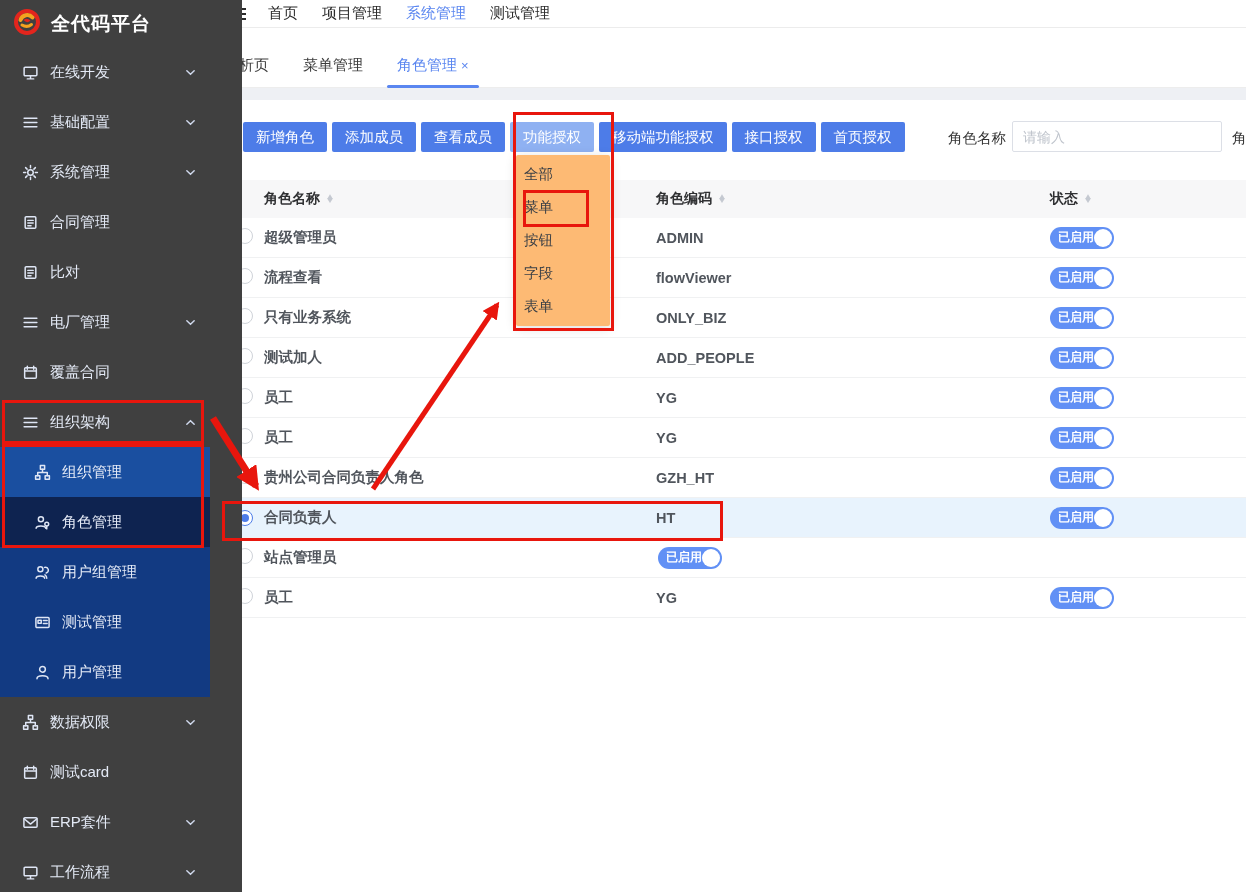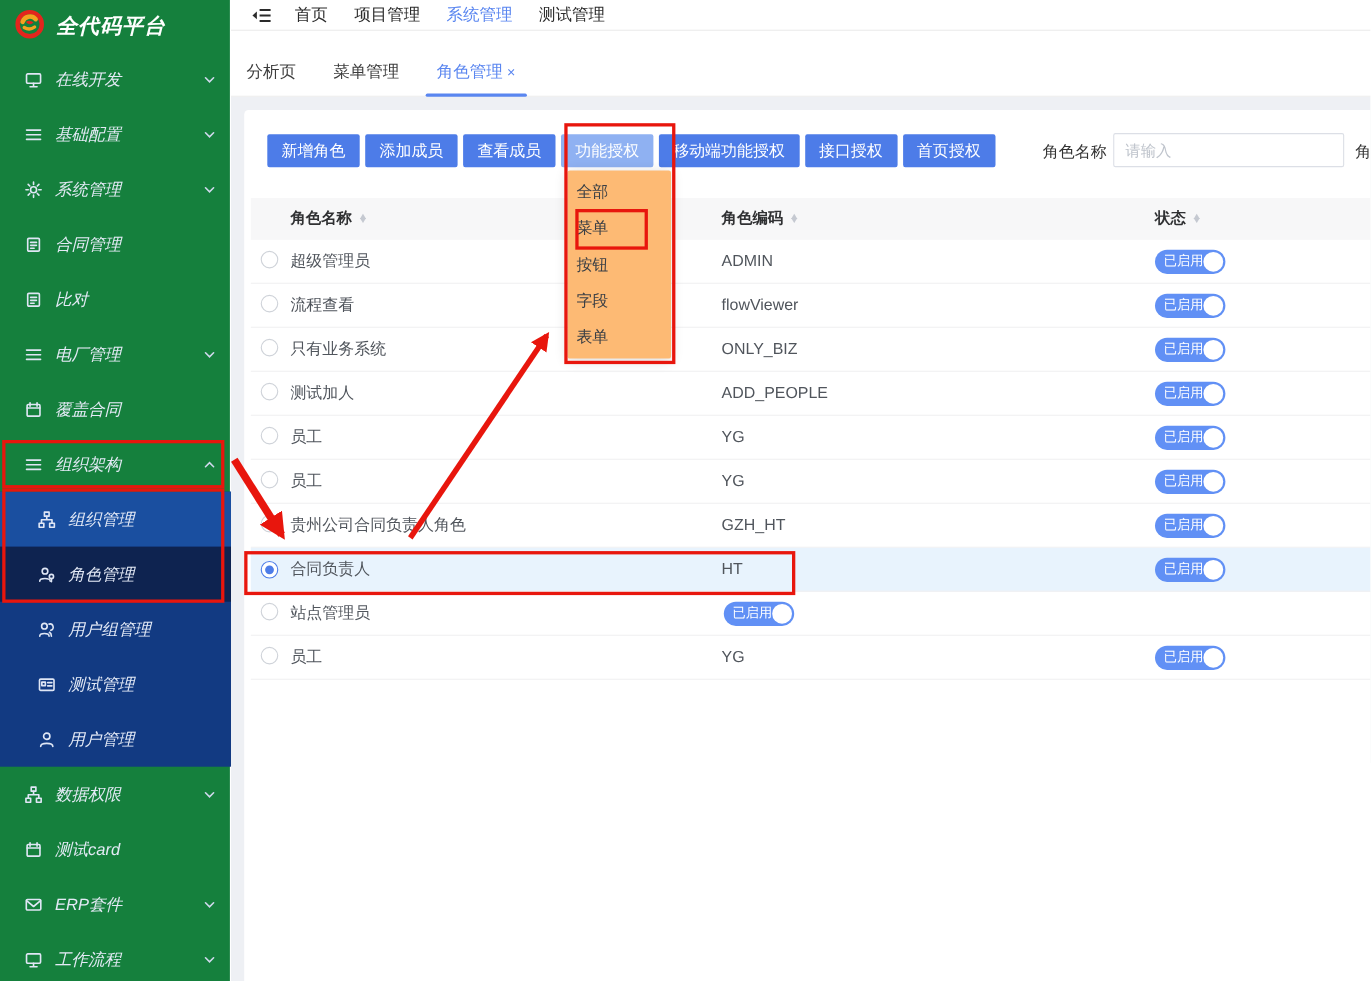--- a/index.html
+++ b/index.html
@@ -1,22 +1,22 @@
 <!DOCTYPE html>
 <html><head>
 <meta charset="utf-8">
 <style>
   * { margin:0; padding:0; box-sizing:border-box; }
   html,body { width:1246px; height:892px; overflow:hidden; background:#fff;
     font-family:"Liberation Sans","DejaVu Sans",sans-serif; }
   #stage { position:relative; width:1246px; height:892px; }
 
   
-  #sidebar { position:absolute; left:0; top:0; width:209px; height:892px;
-    background:#15803d; color:#e8edf8; z-index:5;font-style:italic; }
+  #sidebar { position:absolute; left:0; top:0; width:242px; height:892px;
+    background:#404040; color:#e8edf8; z-index:5; }
   .logo-row { display:flex; align-items:center; gap:10px; height:48px; padding-left:13px; }
   .logo-text { font-size:19px; font-weight:bold; color:#fff; letter-spacing:1px; }
   .menu { position:absolute; top:47px; left:0; width:210px; }
   .m-item { height:50px; display:flex; align-items:center; padding:0 14px 0 22px;
     font-size:15px; color:#e4eaf6; cursor:pointer; }
   .m-item .icn, .sm-item .icn { width:17px; height:17px; margin-right:11px;
     display:inline-flex; align-items:center; justify-content:center; flex:0 0 17px; }
   .chev { margin-left:auto; display:inline-flex; }
   .submenu { background:#123a82; }
   .sm-item { height:50px; display:flex; align-items:center; padding:0 14px 0 34px;
@@ -61,21 +61,21 @@
   .f-input { position:absolute; left:790px; top:21px; width:210px; height:31px;
     border:1px solid #dcdfe6; border-radius:2px; padding:0 10px; font-size:14px;
     color:#333; font-family:inherit; }
   .f-input::placeholder { color:#bfc4cc; }
   .f-clip { position:absolute; left:1010px; top:29px; width:14px; overflow:hidden;
     font-size:14.5px; color:#333; white-space:nowrap; }
 
   
   #table { position:absolute; left:6px; top:80px; width:1018px; }
   .thead, .trow { display:grid; grid-template-columns:34px 392px 392px 1fr;
-    align-items:center; }
+    align-items:center;font-weight:bold; }
   .thead { height:38px; background:#f7f7f8; font-weight:bold; font-size:14px; color:#303133; }
   .trow { height:40px; border-bottom:1px solid #f0f1f2; font-size:14.5px; color:#50555c; }
   .trow.sel { background:#e8f3fd; }
   .cell-name { padding-left:2px; }
   .cell-code { padding-left:2px; }
   .cell-status { padding-left:4px; }
   .sorter { display:inline-flex; flex-direction:column; margin-left:6px;
     vertical-align:middle; line-height:0.5; }
   .sorter span { font-size:8px; color:#c5c9d1; transform:scaleX(1.2); }
   .radio { width:16px; height:16px; border:1px solid #cfd3d9; border-radius:50%;

